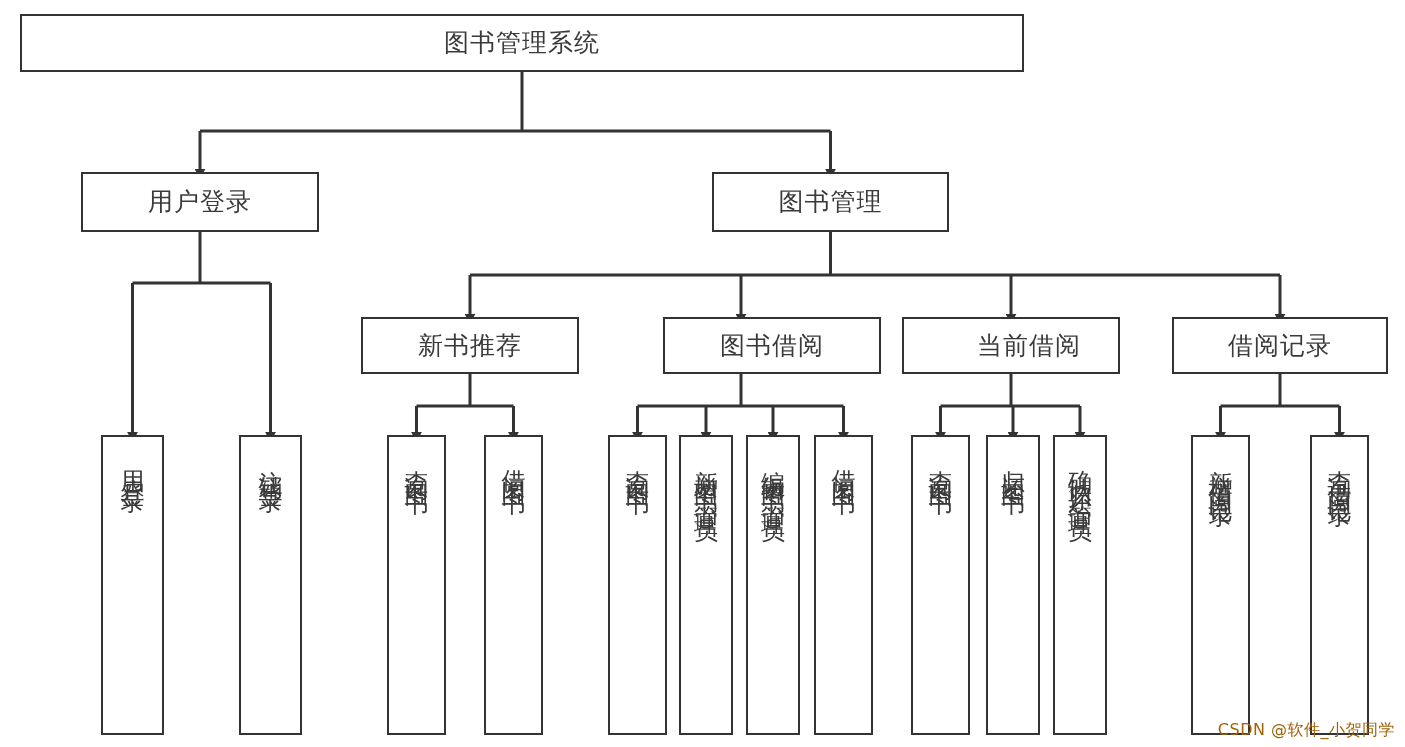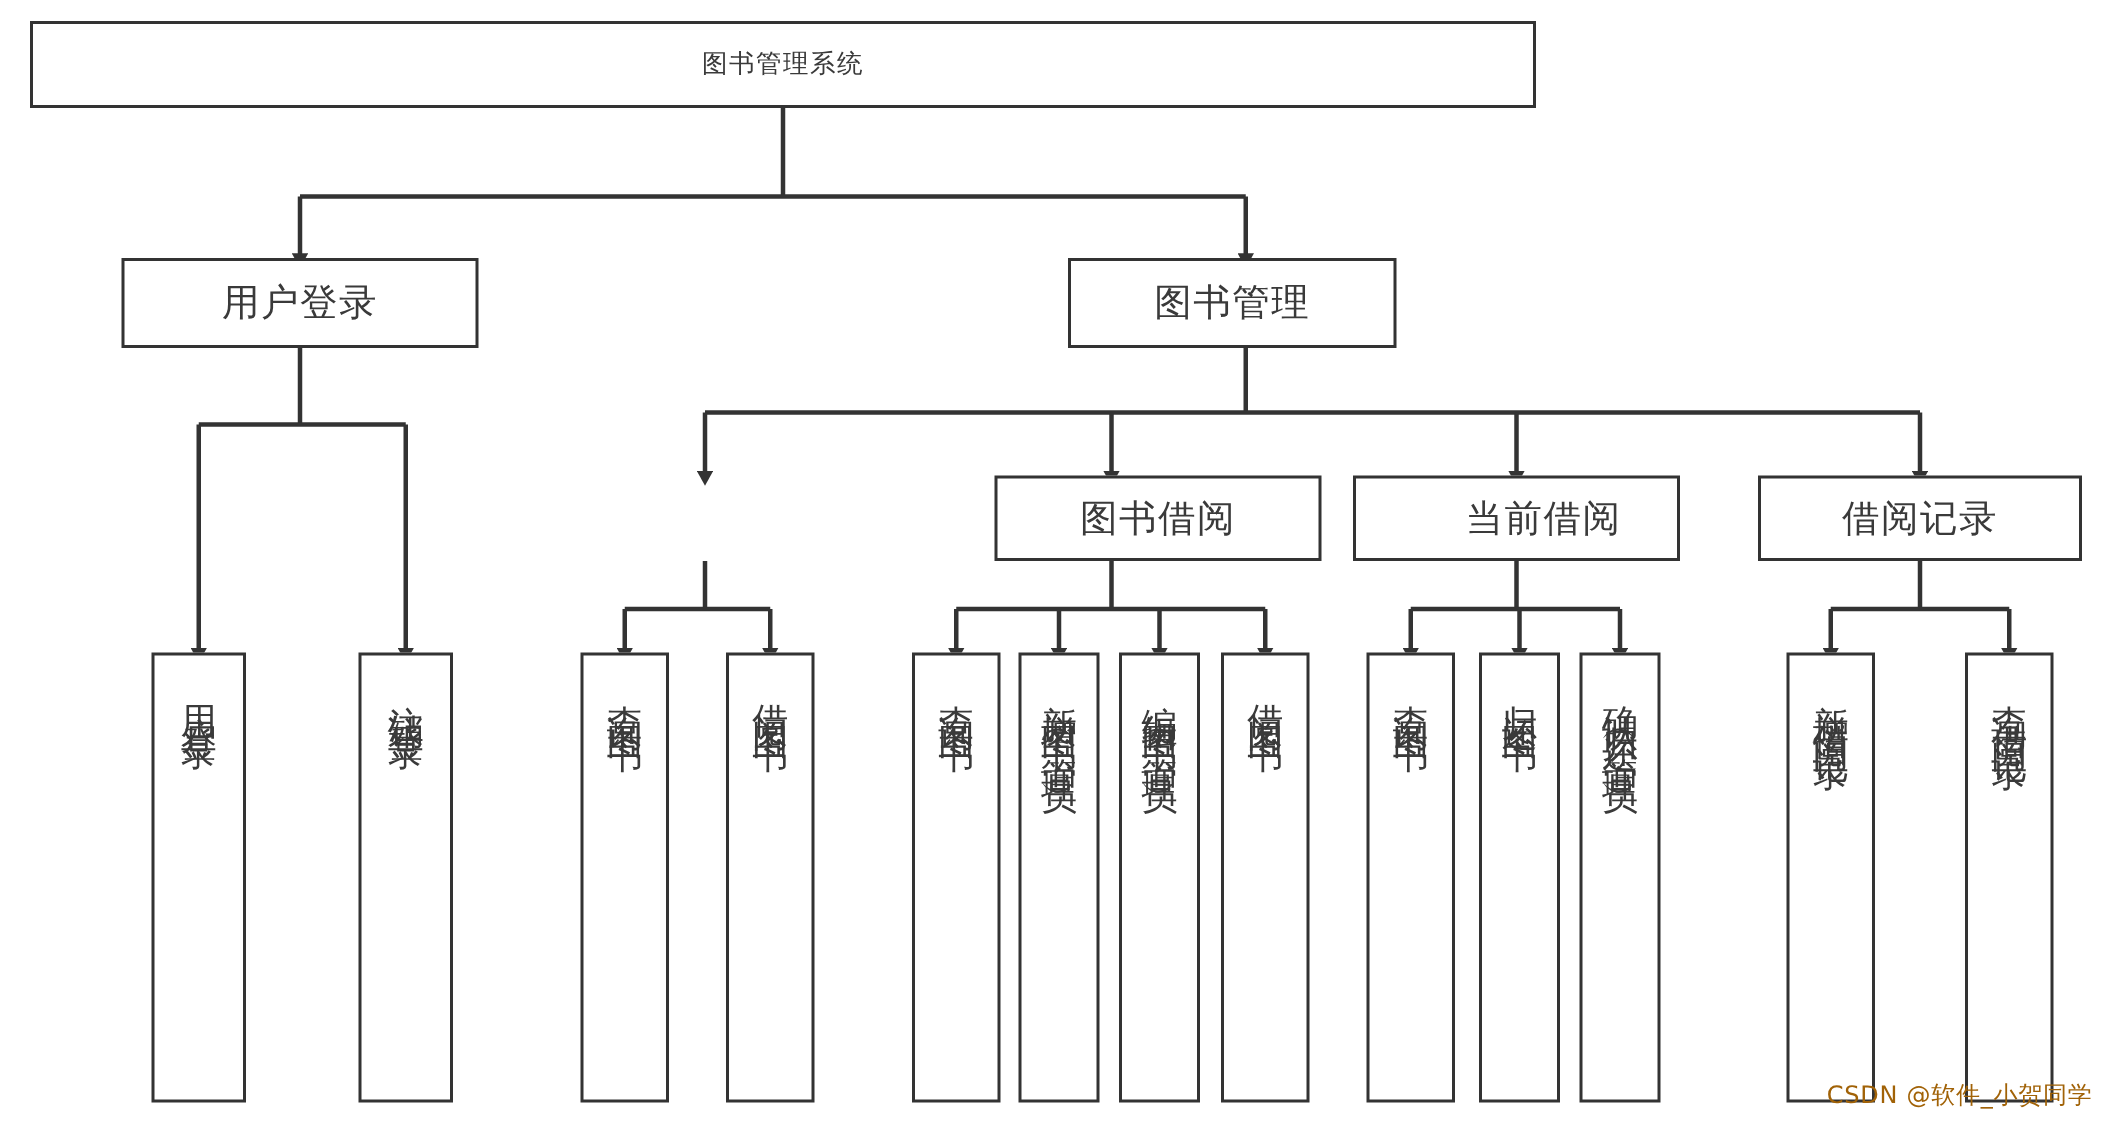--- a/index.html
+++ b/index.html
@@ -46,21 +46,21 @@
     line-height: 1.18;
     color: #3a3a3a;
     white-space: nowrap;
   }
   
   .node.horiz .node-label {
     font-size: 25px;
     letter-spacing: 1px;
   }
   .node.root .node-label {
-    font-size: 17px;
+    font-size: 25px;
     letter-spacing: 1px;
   }
   
   .node.leaf {
     align-items: flex-start;
     justify-content: center;
     padding-top: 14px;
   }
   .node.leaf .node-label {
     writing-mode: vertical-rl;
@@ -129,24 +129,27 @@
       </g>
   </svg>
 
   <div class="node root horiz" style="left: 20px; top: 14px; width: 1004px; height: 58px;">
     <span class="node-label">图书管理系统</span>
   </div>
 
   <div class="node horiz" style="left: 81px; top: 172px; width: 238px; height: 60px;">
     <span class="node-label">用户登录</span>
   </div>
-  <div class="node horiz" style="left: 712px; top: 172px; width: 219px; height: 60px;">
+  <div class="node horiz" style="left: 712px; top: 172px; width: 237px; height: 60px;">
     <span class="node-label">图书管理</span>
   </div>
 
+  <div class="node horiz" style="left: 361px; top: 317px; width: 218px; height: 57px;">
+    <span class="node-label">新书推荐</span>
+  </div>
   <div class="node horiz" style="left: 663px; top: 317px; width: 218px; height: 57px;">
     <span class="node-label">图书借阅</span>
   </div>
   <div class="node horiz" style="left: 902px; top: 317px; width: 218px; height: 57px; padding-left: 36px;">
     <span class="node-label">当前借阅</span>
   </div>
   <div class="node horiz" style="left: 1172px; top: 317px; width: 216px; height: 57px;">
     <span class="node-label">借阅记录</span>
   </div>
 

